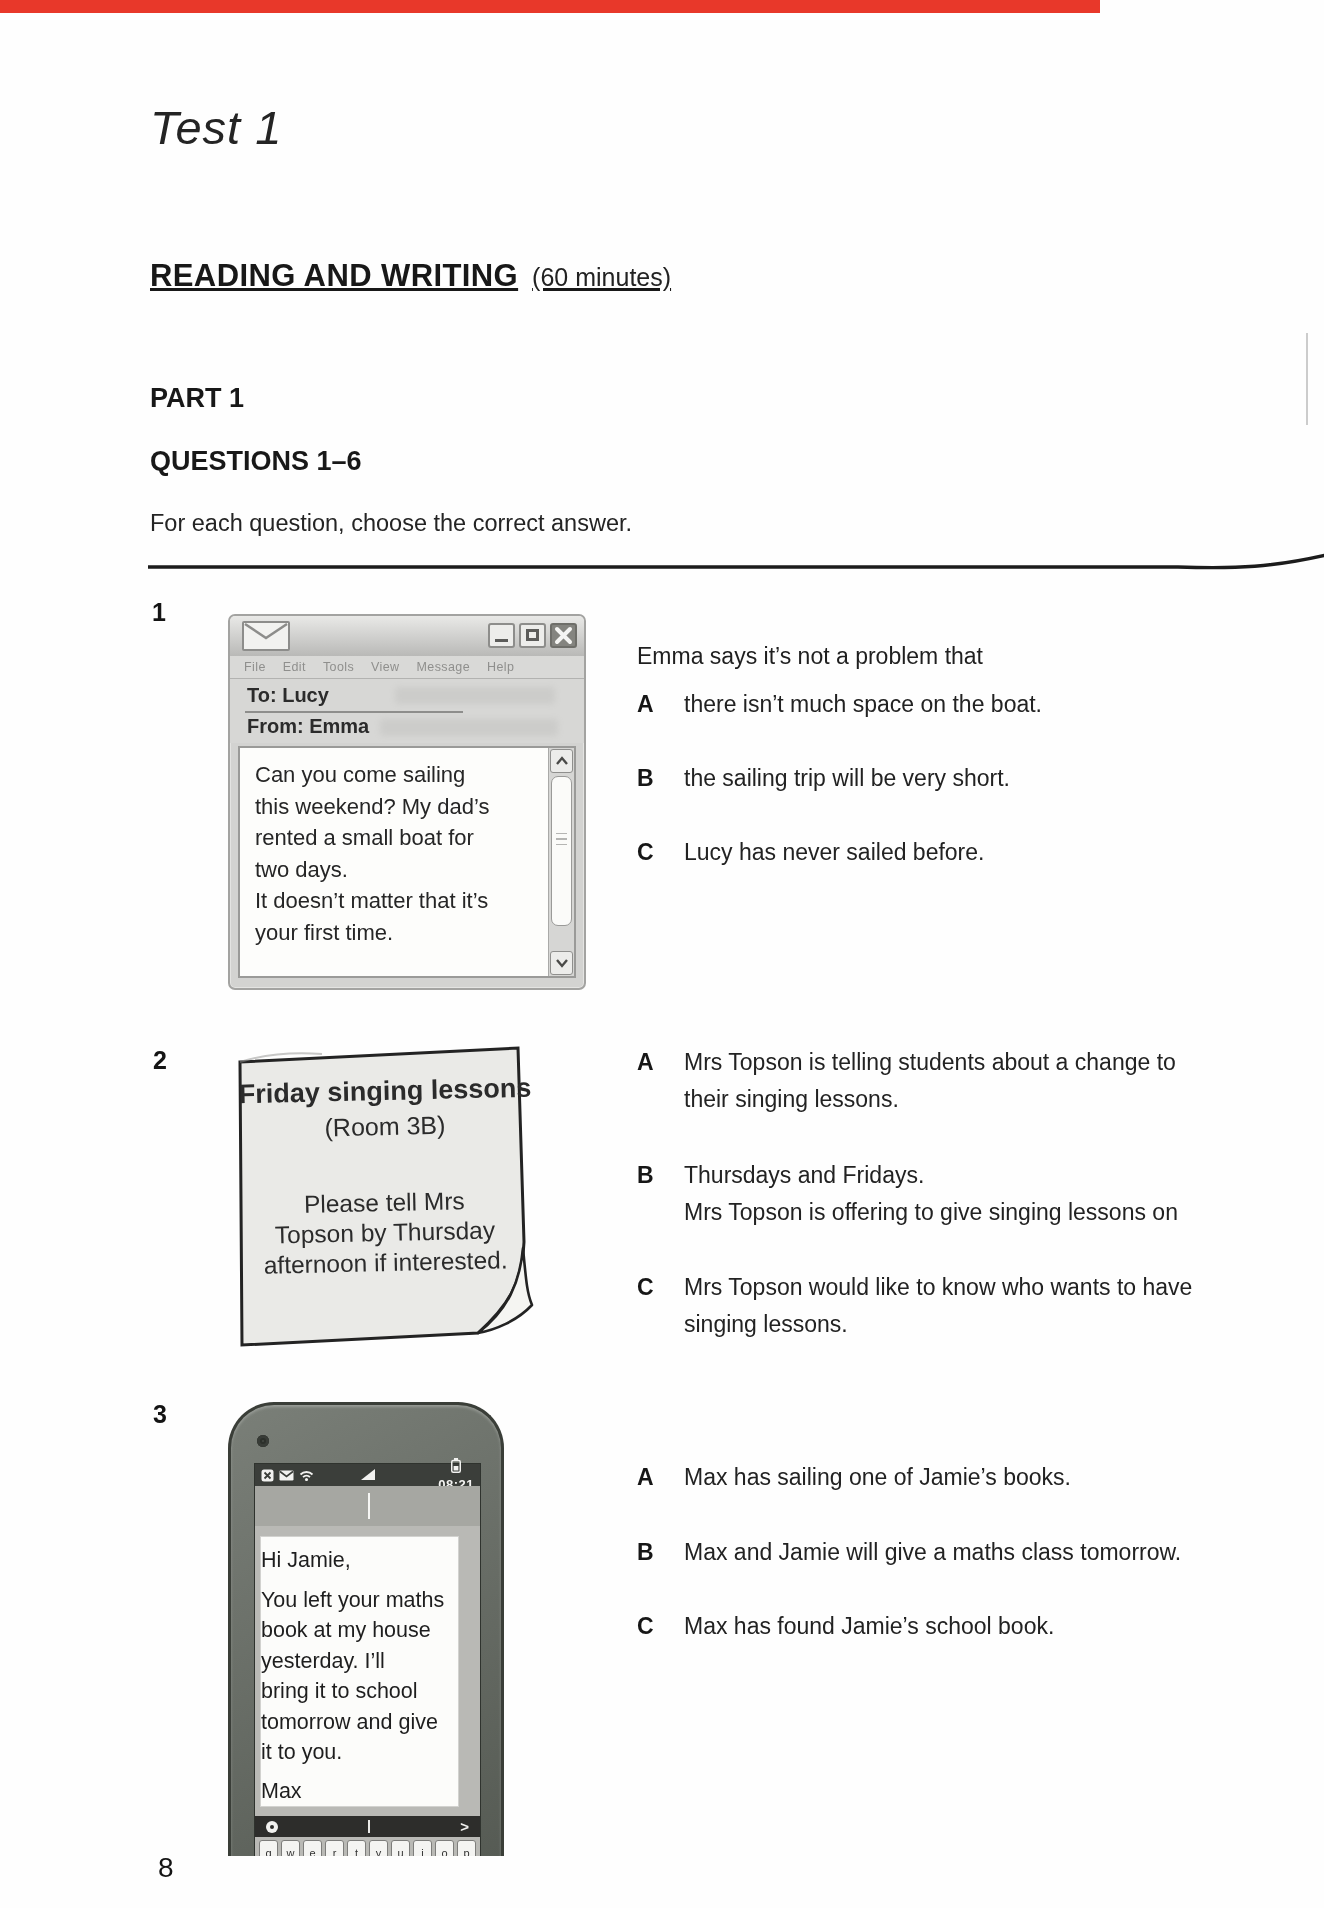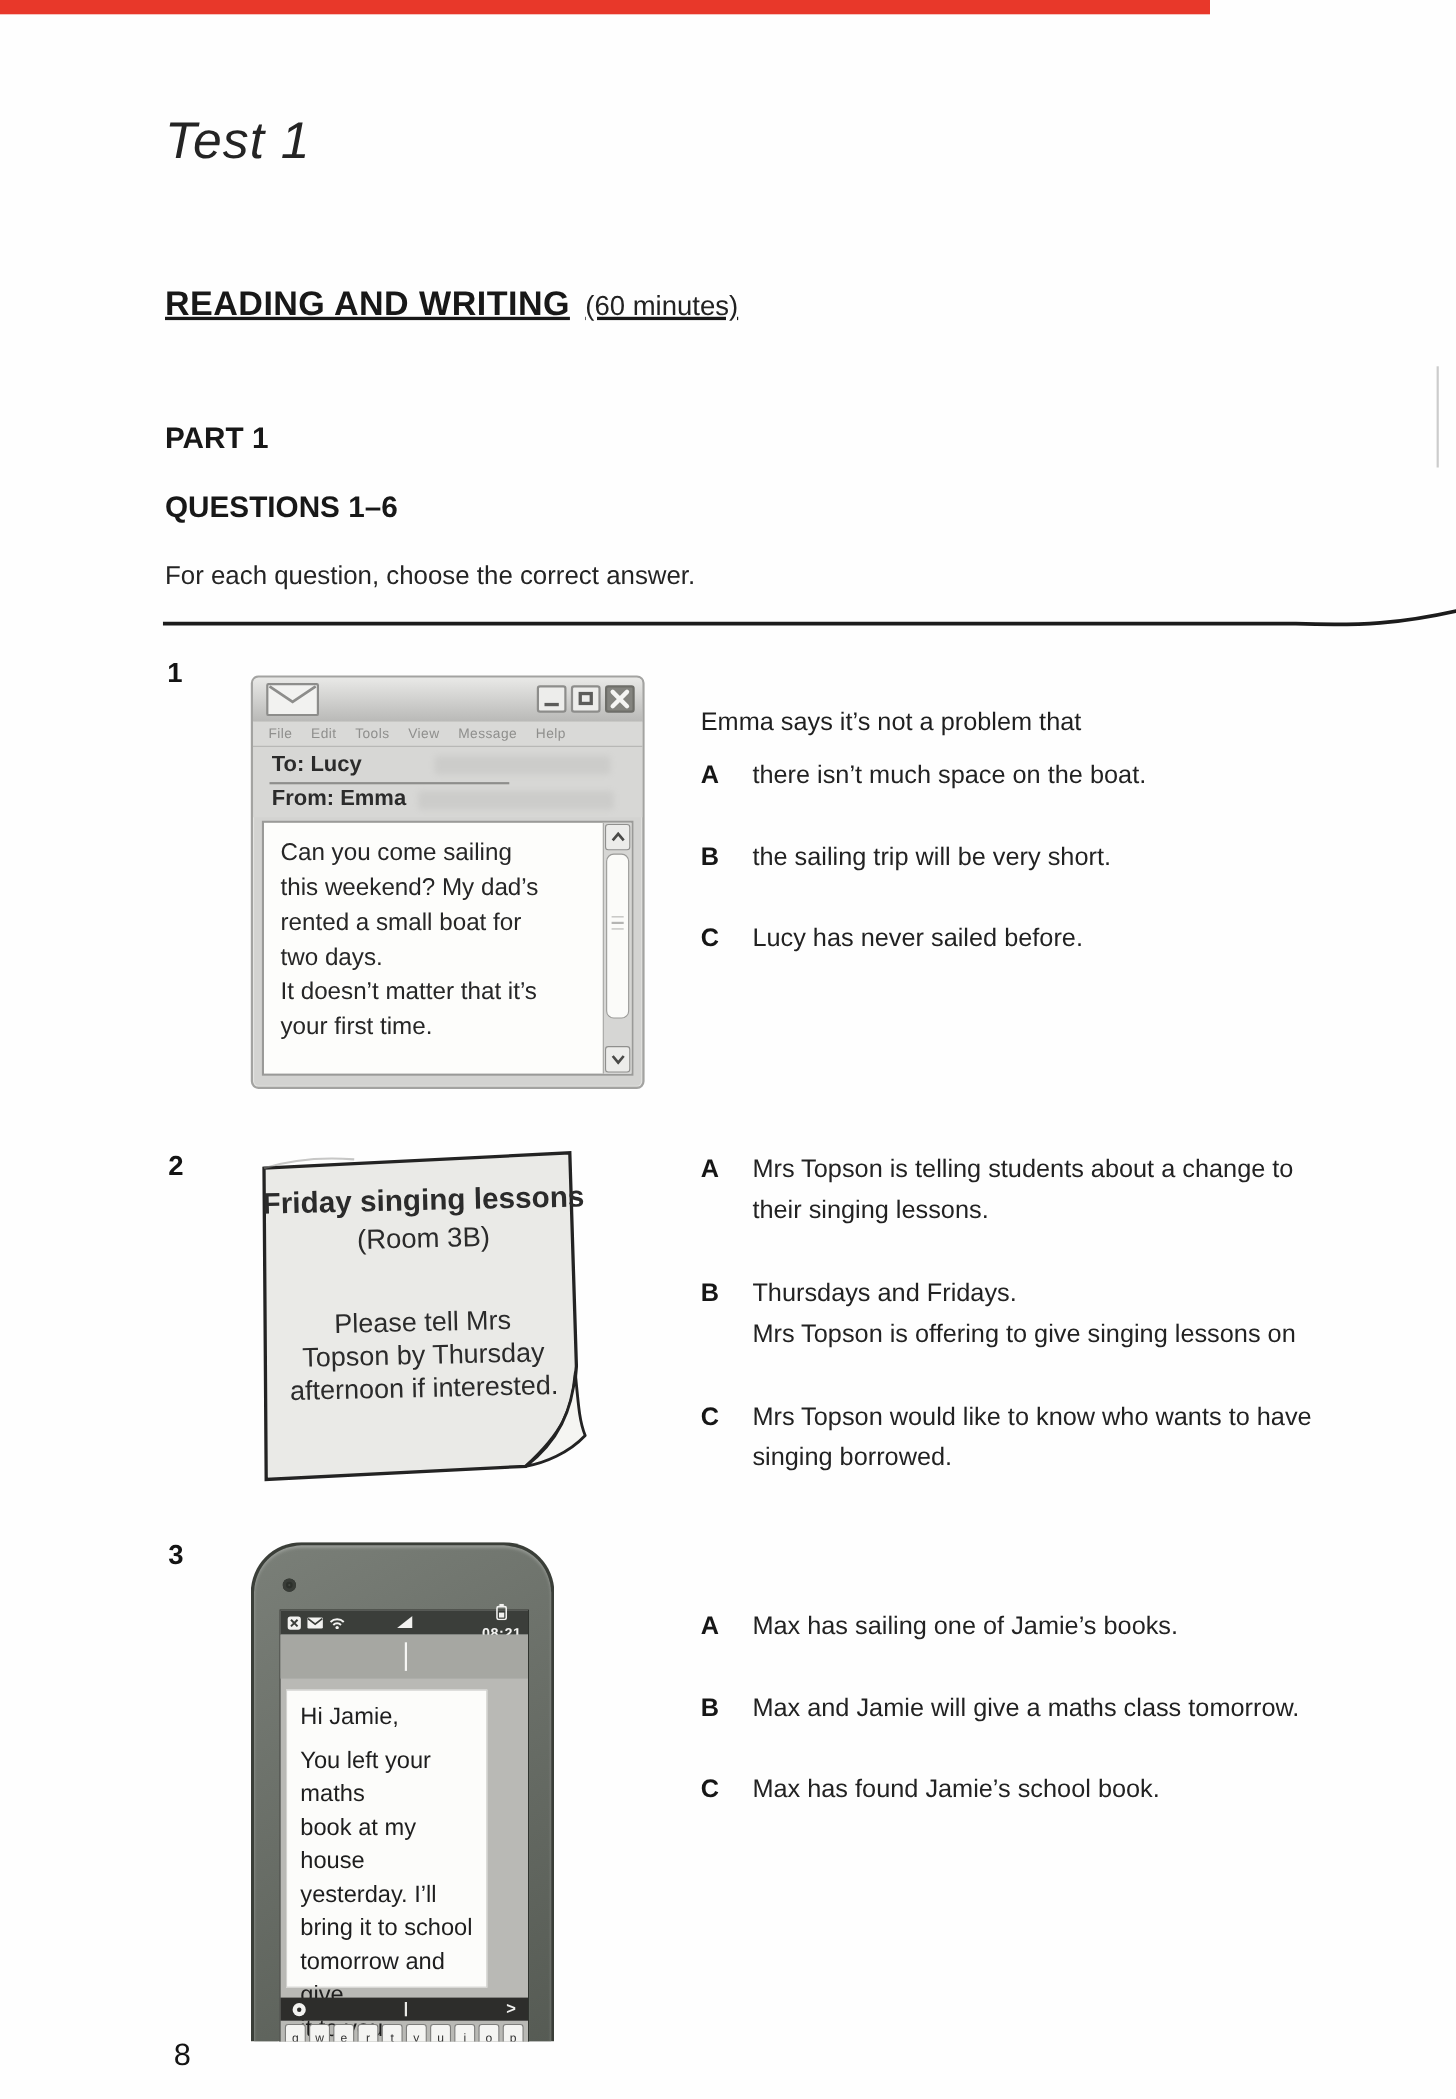--- a/index.html
+++ b/index.html
@@ -76,21 +76,21 @@
   .camera-dot{position:absolute;left:26px;top:30px;width:12px;height:12px;border-radius:50%;background:#454a44;
          box-shadow:inset 0 0 0 3px #383c37, inset 0 0 0 5px #2c302b;}
   .screen{position:absolute;left:23px;top:58px;width:227px;height:396px;background:#bababi;background:#b9b9b5;border:1.5px solid #2f332e;box-sizing:border-box;}
   .statusbar{position:absolute;left:0;top:0;right:0;height:22px;background:#3b3e3a;display:flex;align-items:center;padding:0 6px;box-sizing:border-box;}
   .statusbar .left-icons{display:flex;align-items:center;gap:5px;}
   .signal-wedge{position:absolute;left:50%;transform:translateX(-50%);top:5px;}
   .statusbar .right-group{margin-left:auto;display:flex;align-items:center;gap:4px;flex-direction:column;}
   .status-time{font-size:13px;font-weight:bold;color:#f4f4f2;letter-spacing:.5px;}
   .phone-header{position:absolute;left:0;top:22px;right:0;height:40px;background:#a6a7a2;}
   .text-cursor{position:absolute;left:50%;top:7px;width:2.5px;height:26px;background:#f6f6f4;}
-  .msg-panel{position:absolute;left:5px;top:72px;width:183px;height:271px;background:#fcfcfa;border:1px solid #d2d2cf;padding:8px 0 0 12px;box-sizing:border-box;}
+  .msg-panel{position:absolute;left:5px;top:72px;width:199px;height:271px;background:#fcfcfa;border:1px solid #d2d2cf;padding:8px 0 0 0;box-sizing:border-box;}
   .msg-panel .line{font-size:21.5px;line-height:30.5px;color:#1e1e1e;}
   .msg-panel .line:first-child{margin-bottom:9px;}
   .msg-panel .line:last-child{margin-top:8px;}
   .action-bar{position:absolute;left:0;right:0;top:352px;height:21px;background:#2d2d2b;display:flex;align-items:center;padding:0 11px;box-sizing:border-box;}
   .cam-icon{width:12px;height:12px;border-radius:50%;background:#f2f2f0;position:relative;}
   .cam-icon::after{content:"";position:absolute;left:4px;top:4px;width:4px;height:4px;border-radius:50%;background:#2d2d2b;}
   .bar-cursor{position:absolute;left:50%;top:4px;width:2px;height:13px;background:#e9e9e7;}
   .next-chevron{margin-left:auto;color:#f0f0ee;font-size:15px;font-weight:bold;}
   .keys{position:absolute;left:3px;right:3px;top:376px;display:flex;gap:2.5px;justify-content:center;}
   .key{width:19.5px;height:27px;background:#f4f4f2;border:1px solid #7d7d7b;border-radius:3px;box-sizing:border-box;
@@ -231,21 +231,21 @@
     <span class="letter">B</span>
     <div class="text">
         <div>Thursdays and Fridays.</div>
         <div>Mrs Topson is offering to give singing lessons on</div>
       </div>
   </div>
   <div class="abs opt" style="left:637px;top:1269px;">
     <span class="letter">C</span>
     <div class="text">
         <div>Mrs Topson would like to know who wants to have</div>
-        <div>singing borrowed.</div>
+        <div>singing lessons.</div>
       </div>
   </div>
 
   <div class="abs qnum" style="left:153px;top:1400px;">3</div>
 
   <div class="abs phone">
     <div class="camera-dot"></div>
     <div class="screen">
       <div class="statusbar">
         <span class="left-icons">

